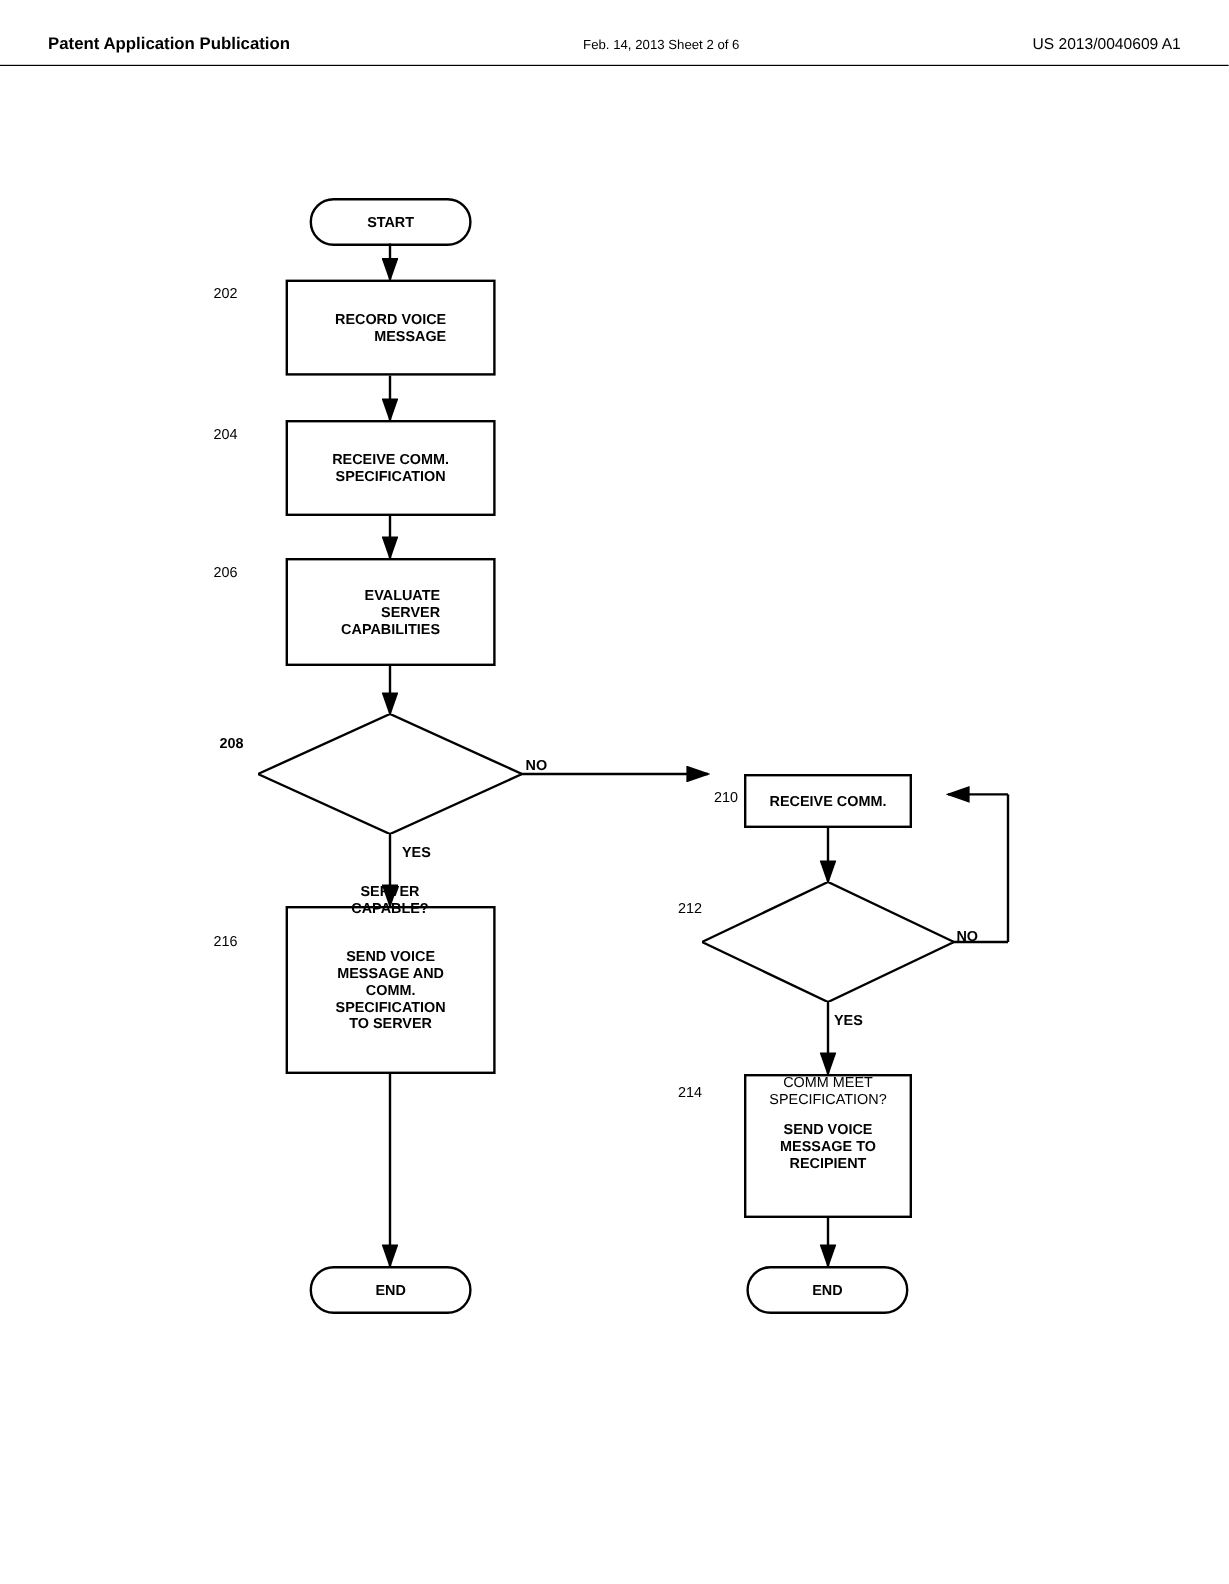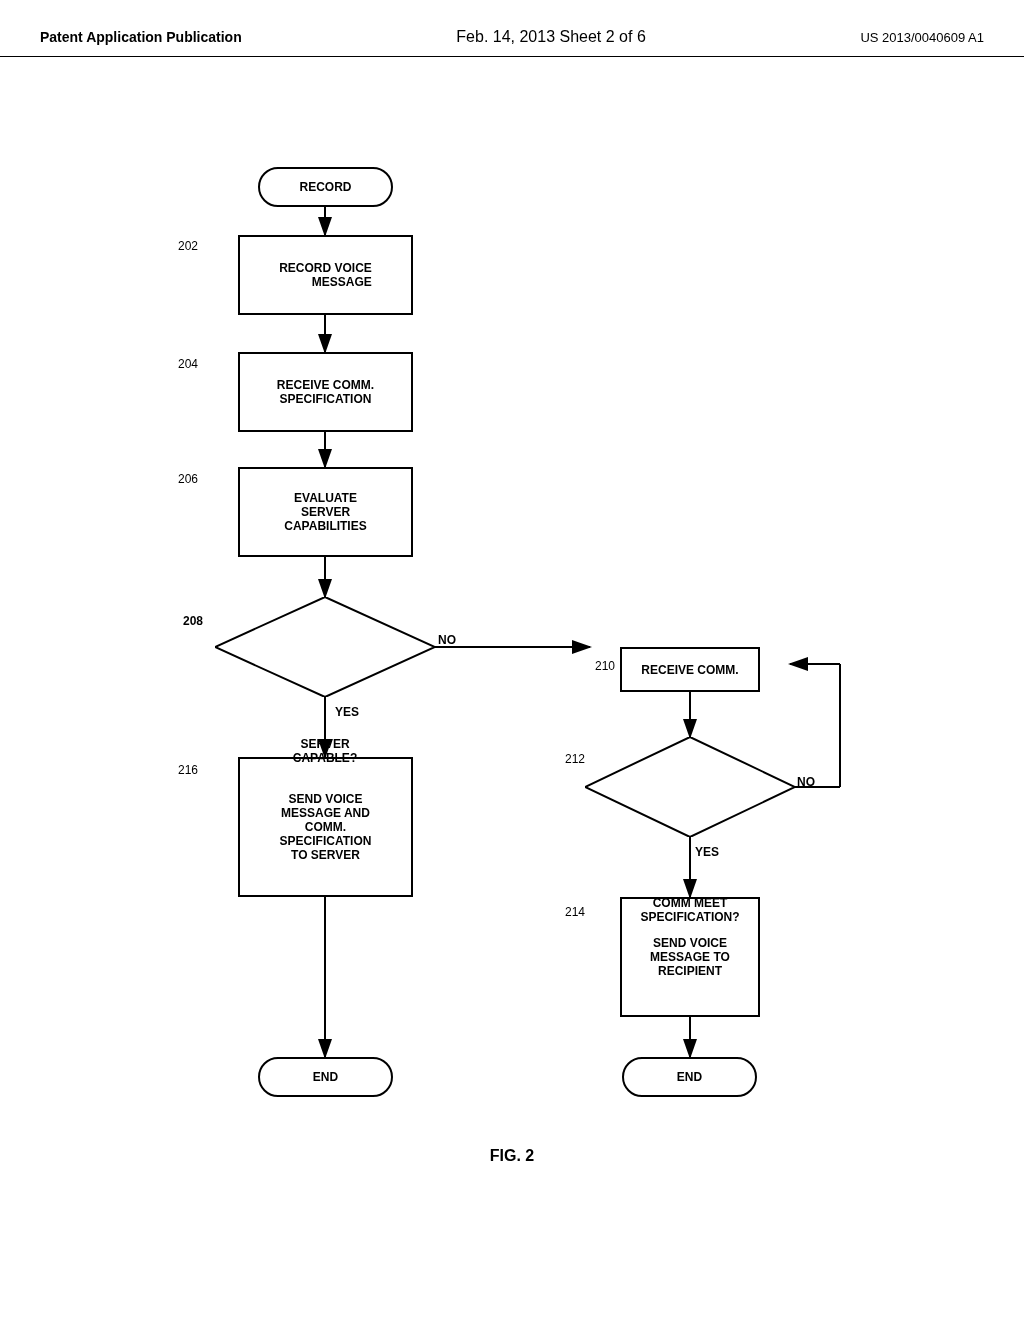--- a/index.html
+++ b/index.html
@@ -20,21 +20,21 @@
       border-bottom: 1px solid #000;
       font-size: 13px;
     }
 
     .header-left {
       font-weight: bold;
       font-size: 14px;
     }
 
     .header-center {
-      font-size: 16px;
+      font-size: 11px;
     }
 
     .header-right {
       font-size: 13px;
     }
 
     .diagram-area {
       position: relative;
       width: 100%;
       height: 1200px;
@@ -140,41 +140,41 @@
 
     <line x1="690" y1="780" x2="690" y2="840" stroke="#000" stroke-width="2" marker-end="url(#arrowhead)"></line>
 
     <line x1="325" y1="840" x2="325" y2="1000" stroke="#000" stroke-width="2" marker-end="url(#arrowhead)"></line>
 
     <line x1="690" y1="960" x2="690" y2="1000" stroke="#000" stroke-width="2" marker-end="url(#arrowhead)"></line>
 
   </svg>
 
   <div class="shape rounded-rect" style="left:258px; top:110px; width:135px; height:40px;">
-    <span>RECORD</span>
+    <span>START</span>
   </div>
 
   <span class="label-num" style="left:178px; top:182px;">202</span>
 
   <div class="shape rectangle" style="left:238px; top:178px; width:175px; height:80px; white-space: pre-line;">
     <span style="white-space:pre-line;text-align:right;">RECORD VOICE
 MESSAGE</span>
   </div>
 
   <span class="label-num" style="left:178px; top:300px;">204</span>
 
   <div class="shape rectangle" style="left:238px; top:295px; width:175px; height:80px; white-space:pre-line;">
     <span style="white-space:pre-line;">RECEIVE COMM.
 SPECIFICATION</span>
   </div>
 
   <span class="label-num" style="left:178px; top:415px;">206</span>
 
   <div class="shape rectangle" style="left:238px; top:410px; width:175px; height:90px; white-space:pre-line;">
-    <span style="white-space:pre-line;">EVALUATE
+    <span style="white-space:pre-line;text-align:right;">EVALUATE
 SERVER
 CAPABILITIES</span>
   </div>
 
   <span class="label-num" style="left:183px; top:557px;font-weight:bold;">208</span>
 
   <div class="diamond-container" style="left:215px; top:540px; width:220px; height:100px;">
     <svg width="220" height="100">
       <polygon points="110,0 220,50 110,100 0,50" fill="white" stroke="black" stroke-width="2"></polygon>
     </svg>
@@ -194,30 +194,30 @@
     <span>RECEIVE COMM.</span>
   </div>
 
   <span class="label-num" style="left:565px; top:695px;">212</span>
 
   <div class="diamond-container" style="left:585px; top:680px; width:210px; height:100px;">
     <svg width="210" height="100">
       <polygon points="105,0 210,50 105,100 0,50" fill="white" stroke="black" stroke-width="2"></polygon>
     </svg>
     <div class="diamond-text">
-      <span style="white-space:pre-line; font-size:12px; font-weight:bold;margin-top:38px;">COMM MEET
+      <span style="white-space:pre-line; font-size:12px; font-weight:normal;margin-top:38px;">COMM MEET
 SPECIFICATION?</span>
     </div>
   </div>
 
   <span style="position:absolute; left:695px; top:788px; font-size:12px; font-weight:bold;">YES</span>
 
   <span style="position:absolute; left:797px; top:718px; font-size:12px; font-weight:bold;">NO</span>
 
-  <span class="label-num" style="left:178px; top:706px;">216</span>
+  <span class="label-num" style="left:178px; top:722px;">216</span>
 
   <div class="shape rectangle" style="left:238px; top:700px; width:175px; height:140px; white-space:pre-line;">
     <span style="white-space:pre-line;">SEND VOICE
 MESSAGE AND
 COMM.
 SPECIFICATION
 TO SERVER</span>
   </div>
 
   <span class="label-num" style="left:565px; top:848px;">214</span>
@@ -229,15 +229,14 @@
   </div>
 
   <div class="shape rounded-rect" style="left:258px; top:1000px; width:135px; height:40px;">
     <span>END</span>
   </div>
 
   <div class="shape rounded-rect" style="left:622px; top:1000px; width:135px; height:40px;">
     <span>END</span>
   </div>
 
-  <div class="fig-caption" style="position:absolute; left:0; right:0; top:1080px;">FIG. 2</div>
 
 </div>
 
 </body></html>

